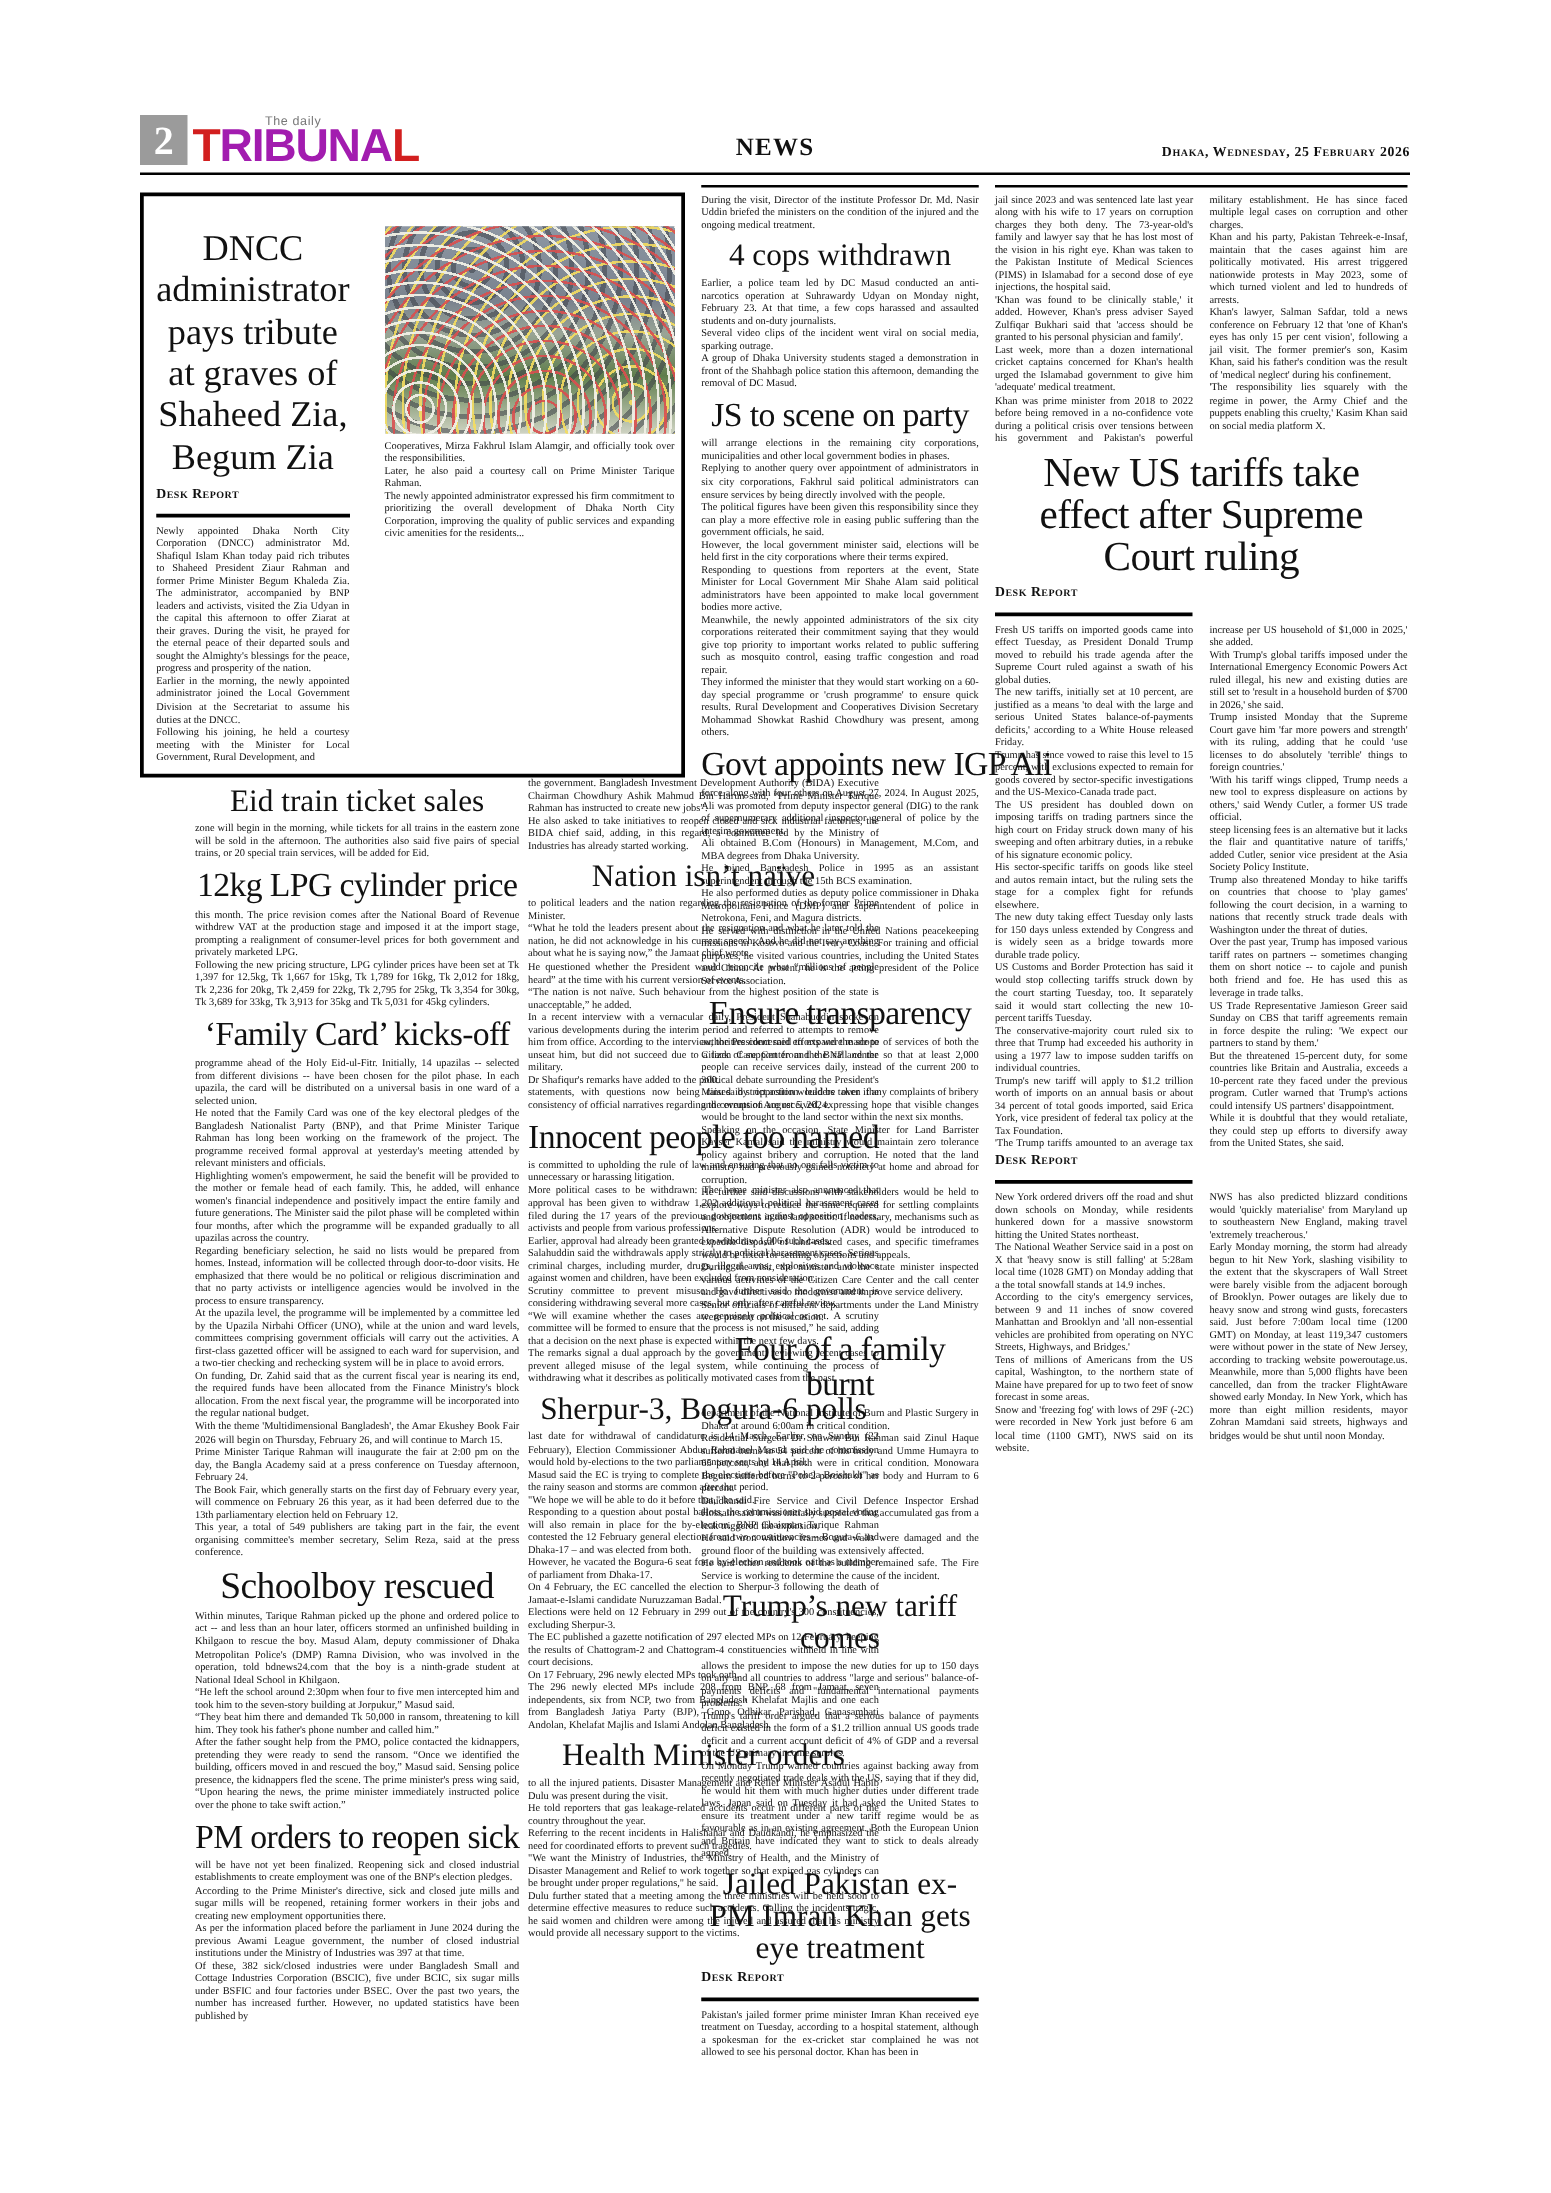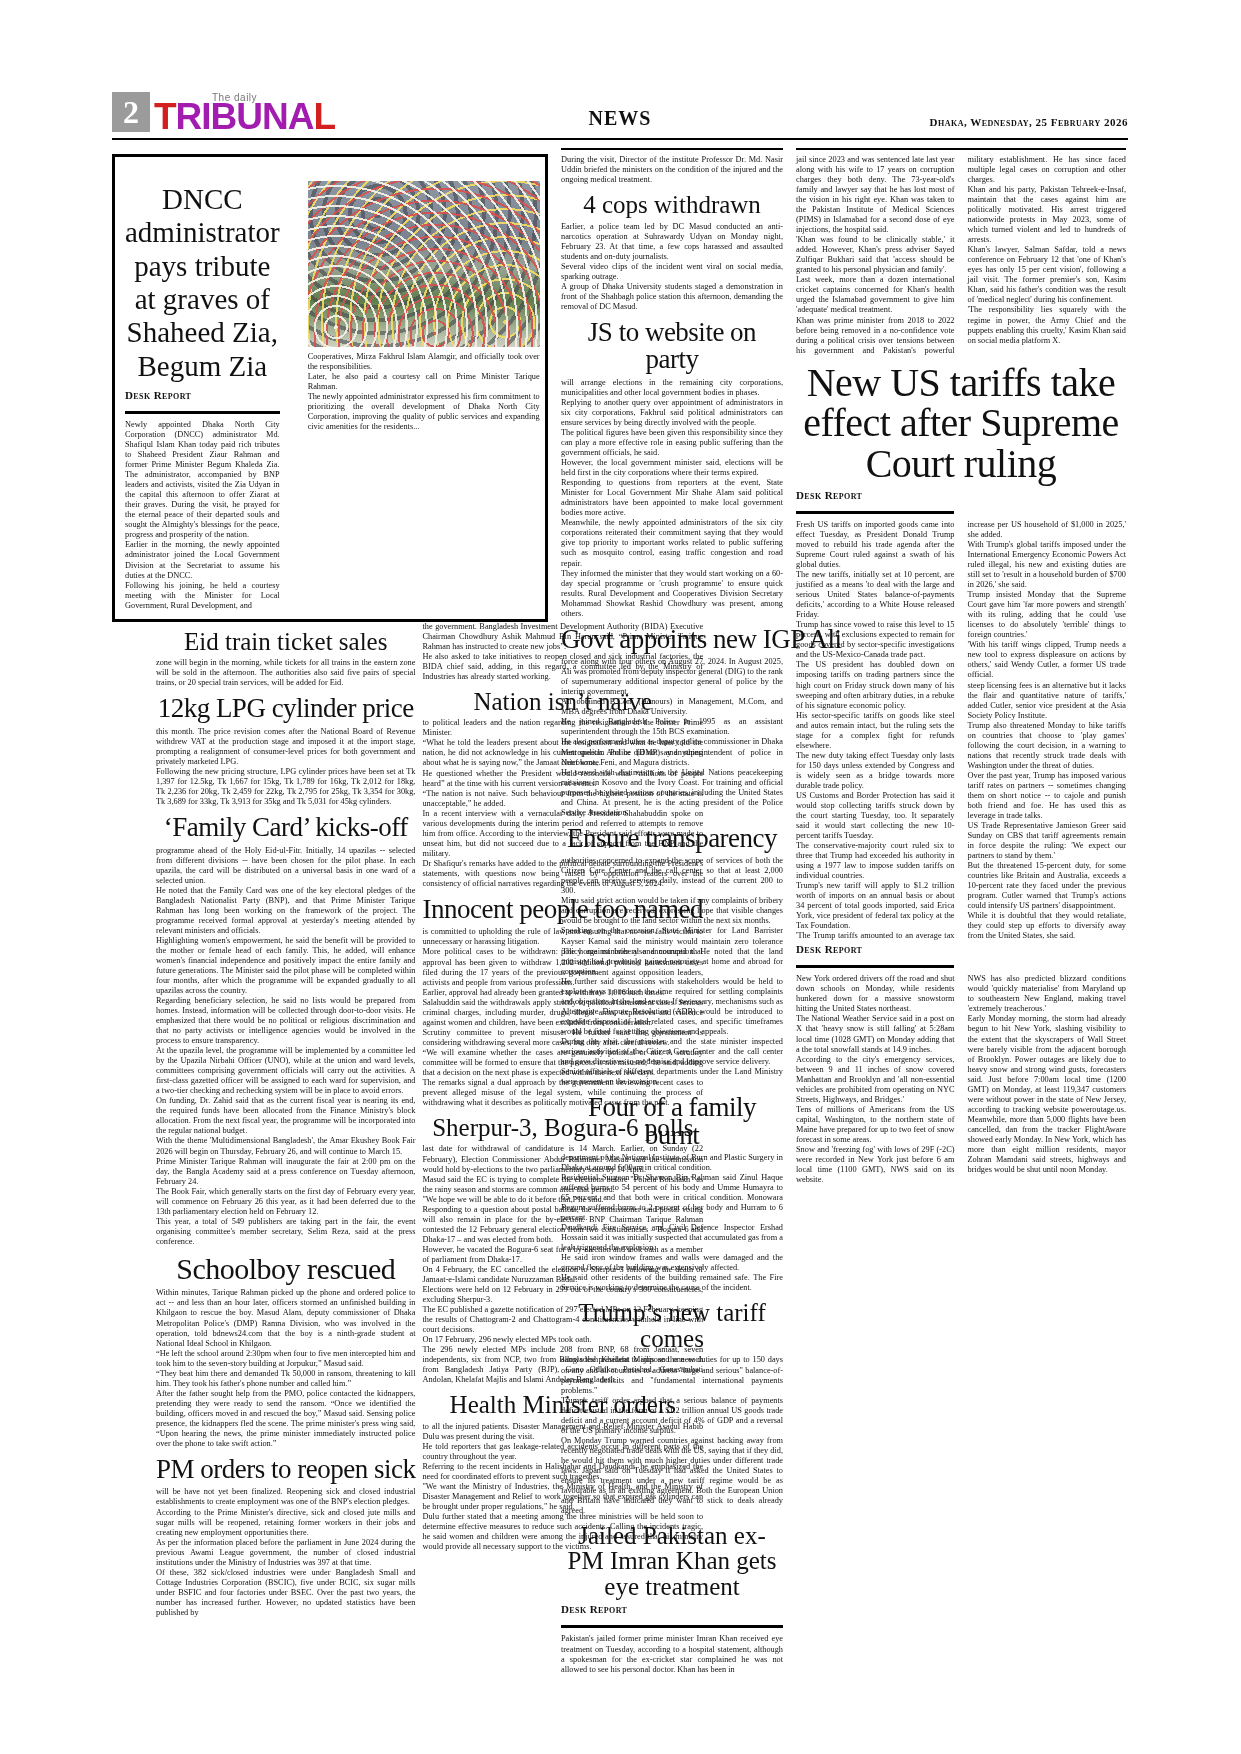--- a/index.html
+++ b/index.html
@@ -18,21 +18,21 @@
   .masth{font-family:"Liberation Sans",sans-serif;font-weight:bold;font-size:37px;letter-spacing:-1px;}
   .red{color:#d21f1f;} .ink{color:#a21caf;}
   .news{position:absolute;left:0;right:0;bottom:8px;text-align:center;
         font-size:20px;font-weight:bold;letter-spacing:1px;pointer-events:none;}
   .date{font-size:11px;font-variant:small-caps;font-weight:bold;letter-spacing:.5px;padding-bottom:4px;}
 
   
   .content{display:grid;grid-template-columns:436px 222px 330px;column-gap:13px;padding-top:8px;}
 
   .h{font-weight:400;text-align:center;margin:7px 0 4px;line-height:1.02;} .h25{font-size:25px;} .h27{font-size:27px;letter-spacing:-.5px;}
-  .h30{font-size:30px;letter-spacing:-.5px;} .h33{font-size:40px;letter-spacing:-.5px;}
+  .h30{font-size:30px;letter-spacing:-.5px;} .h33{font-size:33px;letter-spacing:-.5px;}
   .nowrap{white-space:nowrap;}
   .byline{font-variant:small-caps;font-weight:bold;font-size:11px;letter-spacing:.4px;
           border-bottom:3px solid #000;padding-bottom:10px;margin:2px 0 6px;}
   .bt{font-size:8.3px;line-height:1.21;text-align:justify;white-space:pre-line;}
 
   
   .leadbox{border:3px solid #000;padding:8px 10px;margin-top:6px;}
   .leadgrid{display:grid;grid-template-columns:1fr 232px;column-gap:28px;margin-top:16px;}
   .leadhead{font-size:29px;text-align:center;font-weight:400;line-height:1.15;margin:2px 0 6px;}
   .photo{width:232px;height:166px;
@@ -159,21 +159,21 @@
       </div>
     </div>
 
     <div>
       <div class="rtoprule"></div>
       <div class="bt">During the visit, Director of the institute Professor Dr. Md. Nasir Uddin briefed the ministers on the condition of the injured and the ongoing medical treatment.</div>
       <div class="h h25">4 cops withdrawn</div>
       <div class="bt">Earlier, a police team led by DC Masud conducted an anti-narcotics operation at Suhrawardy Udyan on Monday night, February 23. At that time, a few cops harassed and assaulted students and on-duty journalists.
 Several video clips of the incident went viral on social media, sparking outrage.
 A group of Dhaka University students staged a demonstration in front of the Shahbagh police station this afternoon, demanding the removal of DC Masud.</div>
-      <div class="h h27">JS to website on party</div>
+      <div class="h h27">JS to scene on party</div>
       <div class="bt">will arrange elections in the remaining city corporations, municipalities and other local government bodies in phases.
 Replying to another query over appointment of administrators in six city corporations, Fakhrul said political administrators can ensure services by being directly involved with the people.
 The political figures have been given this responsibility since they can play a more effective role in easing public suffering than the government officials, he said.
 However, the local government minister said, elections will be held first in the city corporations where their terms expired.
 Responding to questions from reporters at the event, State Minister for Local Government Mir Shahe Alam said political administrators have been appointed to make local government bodies more active.
 Meanwhile, the newly appointed administrators of the six city corporations reiterated their commitment saying that they would give top priority to important works related to public suffering such as mosquito control, easing traffic congestion and road repair.
 They informed the minister that they would start working on a 60-day special programme or 'crush programme' to ensure quick results. Rural Development and Cooperatives Division Secretary Mohammad Showkat Rashid Chowdhury was present, among others.</div>
       <div class="h h27 nowrap">Govt appoints new IGP Ali</div>
       <div class="bt">force along with four others on August 27, 2024. In August 2025, Ali was promoted from deputy inspector general (DIG) to the rank of supernumerary additional inspector general of police by the interim government.
 Ali obtained B.Com (Honours) in Management, M.Com, and MBA degrees from Dhaka University.

